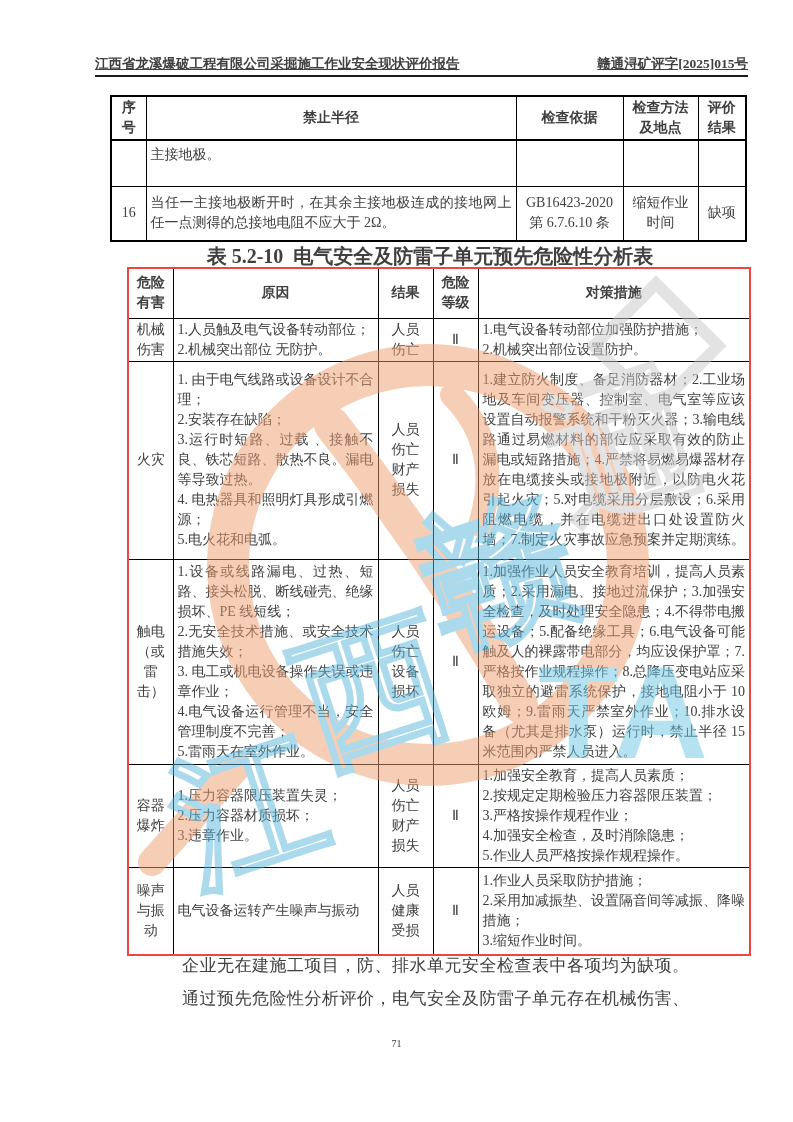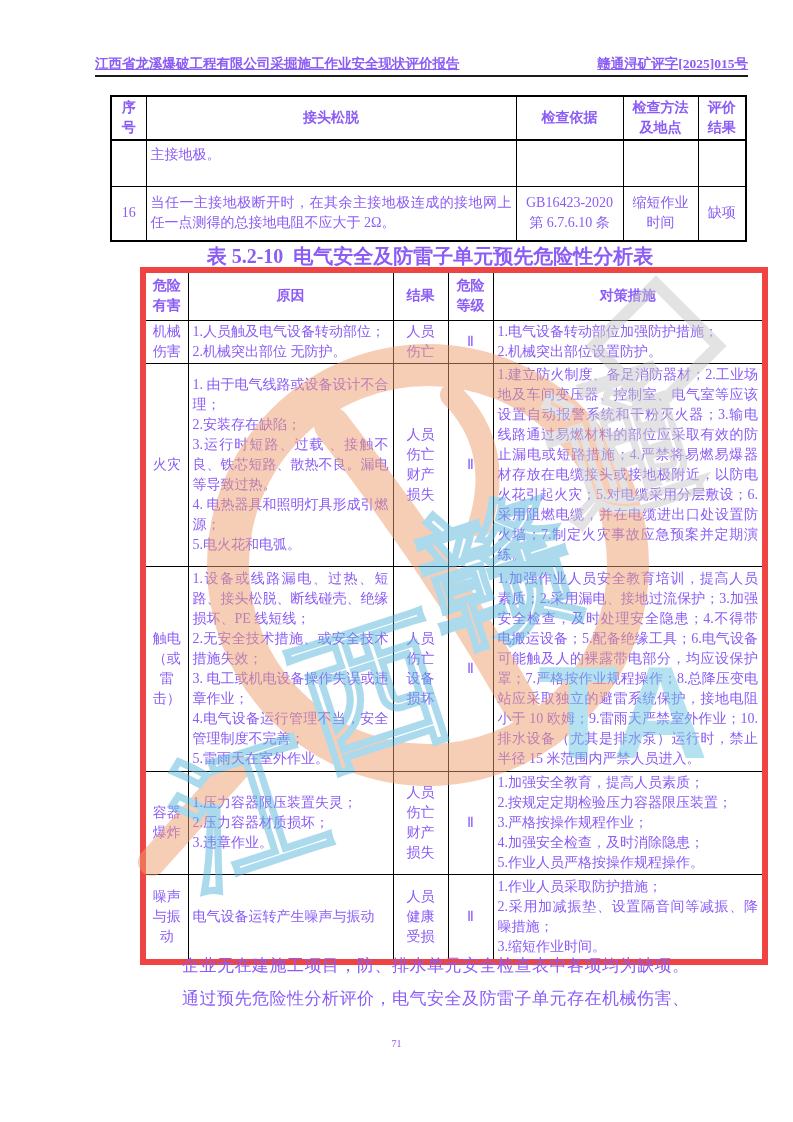--- a/index.html
+++ b/index.html
@@ -3,21 +3,21 @@
 <meta charset="utf-8">
 <style>
   * { box-sizing: border-box; }
   html,body { margin:0; padding:0; background:#e8e8e8; }
   .page {
     position: relative;
     width: 793px; height: 1122px;
     margin: 0 auto;
     background: #ffffff;
     font-family: "Liberation Serif", serif;
-    color: #8b5cf6;
+    color: #404040;
     overflow: hidden;
   }
   
   .hdr {
     position: absolute; left: 95px; top: 55px; width: 653px;
     border-bottom: 2px solid #1a1a1a;
     padding-bottom: 2px;
     display: flex; justify-content: space-between; align-items: flex-end;
     font-size: 13.5px; font-weight: bold;
   }
@@ -30,21 +30,21 @@
   .t1 { left: 110px; top: 95px; width: 635px; border: 2px solid #000; }
   .t1 th { height: 42px; border-bottom: 2px solid #000; }
   .t1 .r1 td { height: 46px; vertical-align: top; padding-top: 4px; }
   .t1 .r2 td { height: 55px; }
   .c-center { text-align: center; }
   .c-just { text-align: justify; text-justify: inter-ideograph; }
   .tbl2-title {
     position: absolute; left: 110px; top: 243px; width: 640px;
     text-align: center; font-size: 20px; font-weight: bold; white-space: pre;
   }
-  .t2 { left: 140px; top: 267px; width: 622px; border: 6px solid #ef4444; }
+  .t2 { left: 127px; top: 267px; width: 622px; border: 2px solid #ef4444; }
   .t2 th { height: 50px; }
   .t2 .row-jixie  td { height: 40px; }
   .t2 .row-huozai td { height: 198px; }
   .t2 .row-chudian td { height: 205px; }
   .t2 .row-rongqi td { height: 95px; }
   .t2 .row-zaosheng td { height: 88px; }
   .c-hazard { text-align: center; padding: 1px 2px; }
   .c-result { text-align: center; }
   .c-level { text-align: center; }
   
@@ -80,21 +80,21 @@
       <colgroup>
         <col style="width:35px">
           <col style="width:370px">
           <col style="width:107px">
         <col style="width:75px">
           <col style="width:48px">
       </colgroup>
       <thead>
         <tr>
           <th>序号</th>
-          <th>接头松脱</th>
+          <th>禁止半径</th>
           <th>检查依据</th>
           <th>检查方法及地点</th>
           <th>评价结果</th>
         </tr>
       </thead>
       <tbody>
         <tr class="r1">
           <td class="c-center"></td>
           <td>主接地极。</td>
           <td></td>

